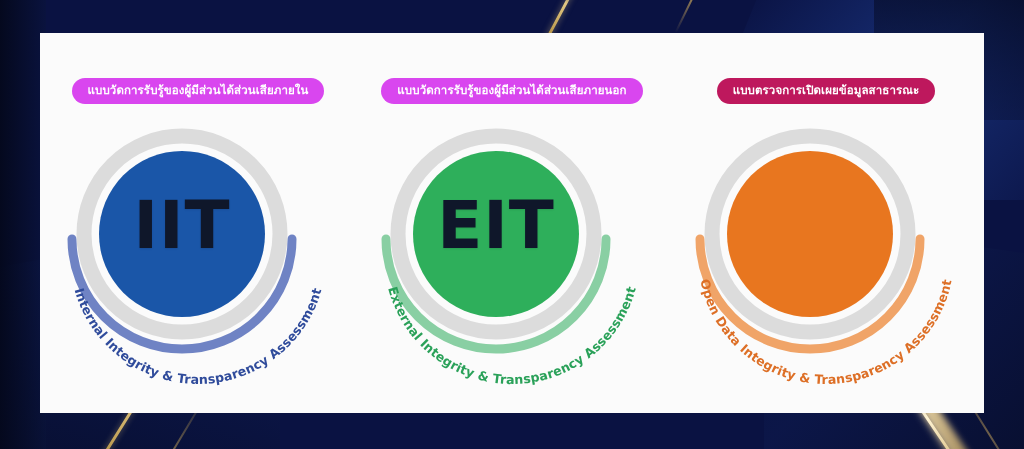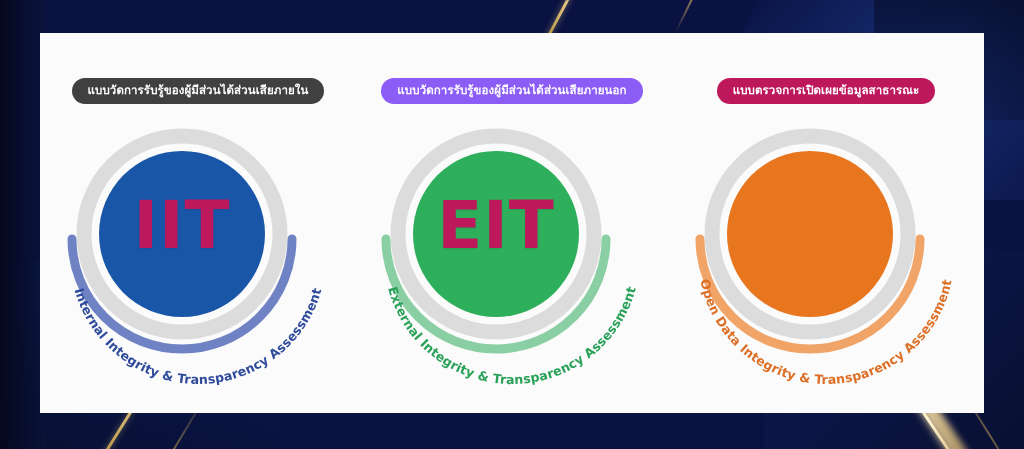--- a/index.html
+++ b/index.html
@@ -155,22 +155,22 @@
     align-items: center;
     justify-content: center;
     padding: 0 16px;
     color: #ffffff;
     font-size: 11.5px;
     font-weight: 700;
     letter-spacing: 0.1px;
     white-space: nowrap;
     line-height: 1;
   }
-  .badge-iit { background: #404040; text-align: right; }
-  .badge-eit { background: #8b5cf6; }
+  .badge-iit { background: #d946ef; text-align: right; }
+  .badge-eit { background: #d946ef; }
   .badge-oit { background: #be185d; }
 
   
   .emblem {
     position: relative;
     width: 300px;
     height: 300px;
     margin-top: 2px;
   }
   .emblem svg {
@@ -181,21 +181,21 @@
     overflow: visible;
   }
   .emblem-letters {
     position: absolute;
     left: 0;
     top: 45px;
     width: 300px;
     text-align: center;
     font-size: 66px;
     font-weight: 700;
-    color: #be185d;
+    color: #0f172a;
     letter-spacing: 1px;
     line-height: 150px;
     pointer-events: none;
     text-shadow: 0 1px 2px rgba(0,0,0,0.10);
   }
   .arc-text {
     font-size: 12.6px;
     font-weight: 700;
     letter-spacing: 0.15px;
   }

